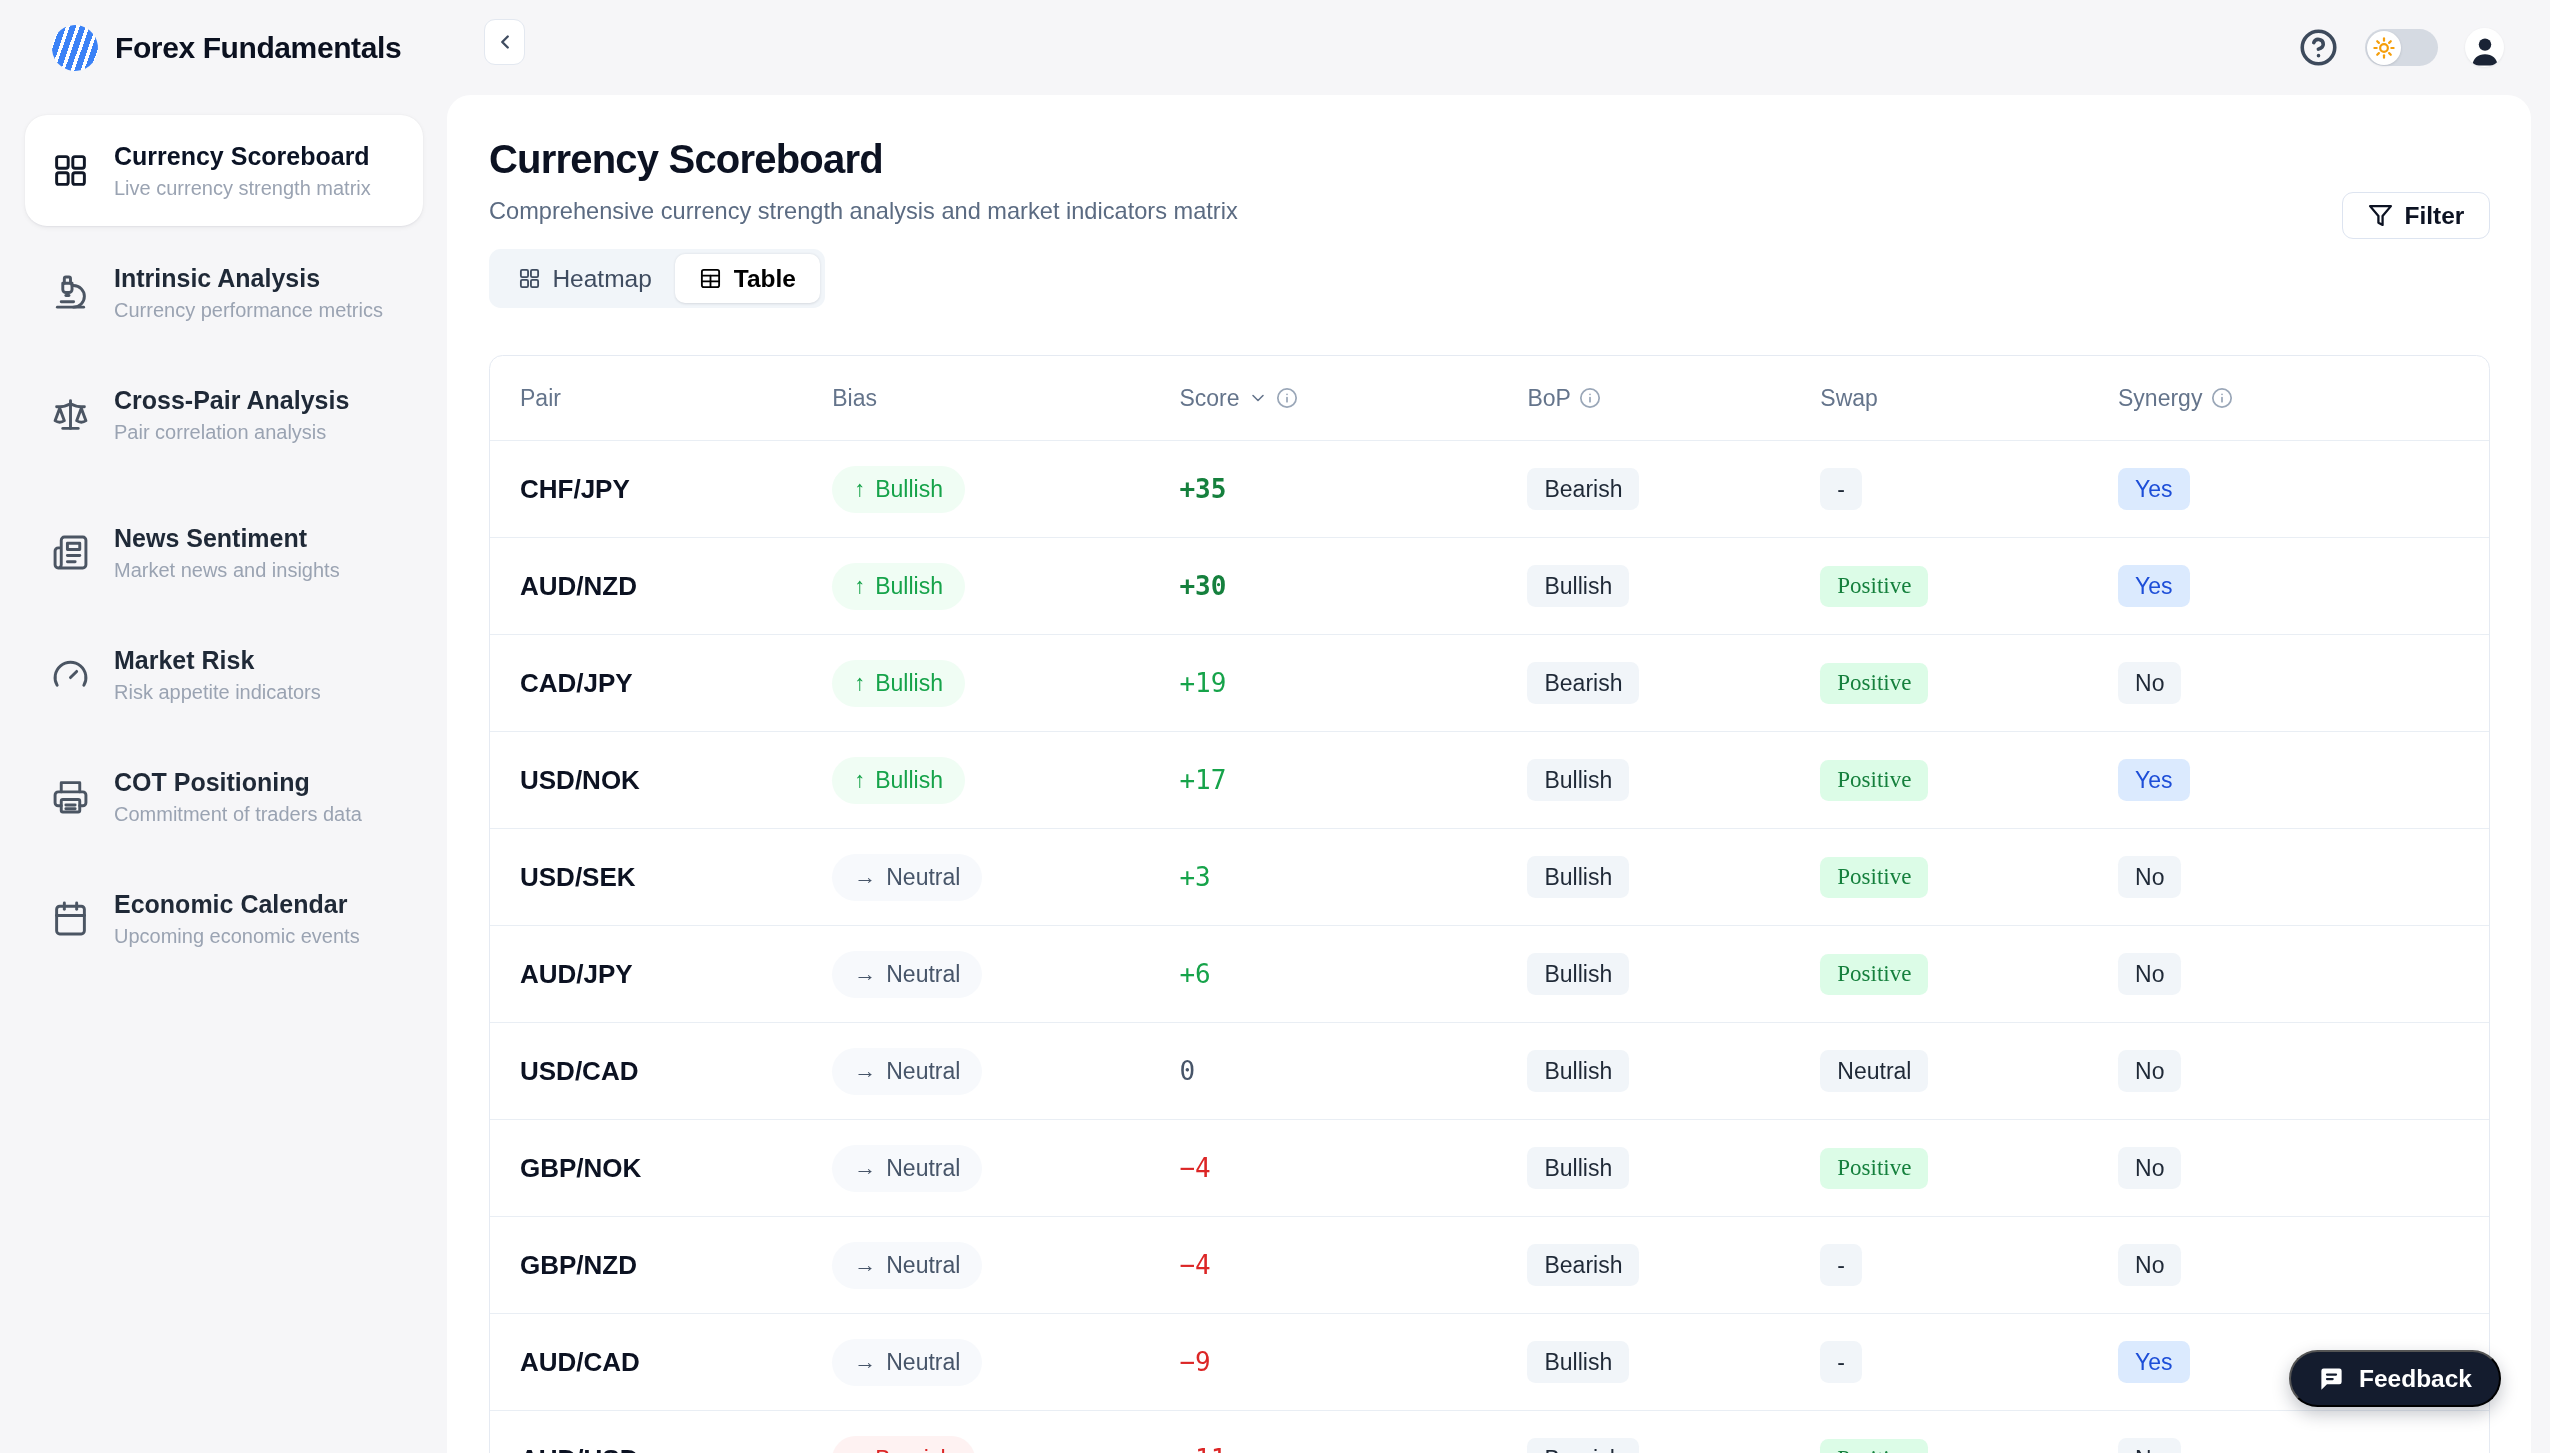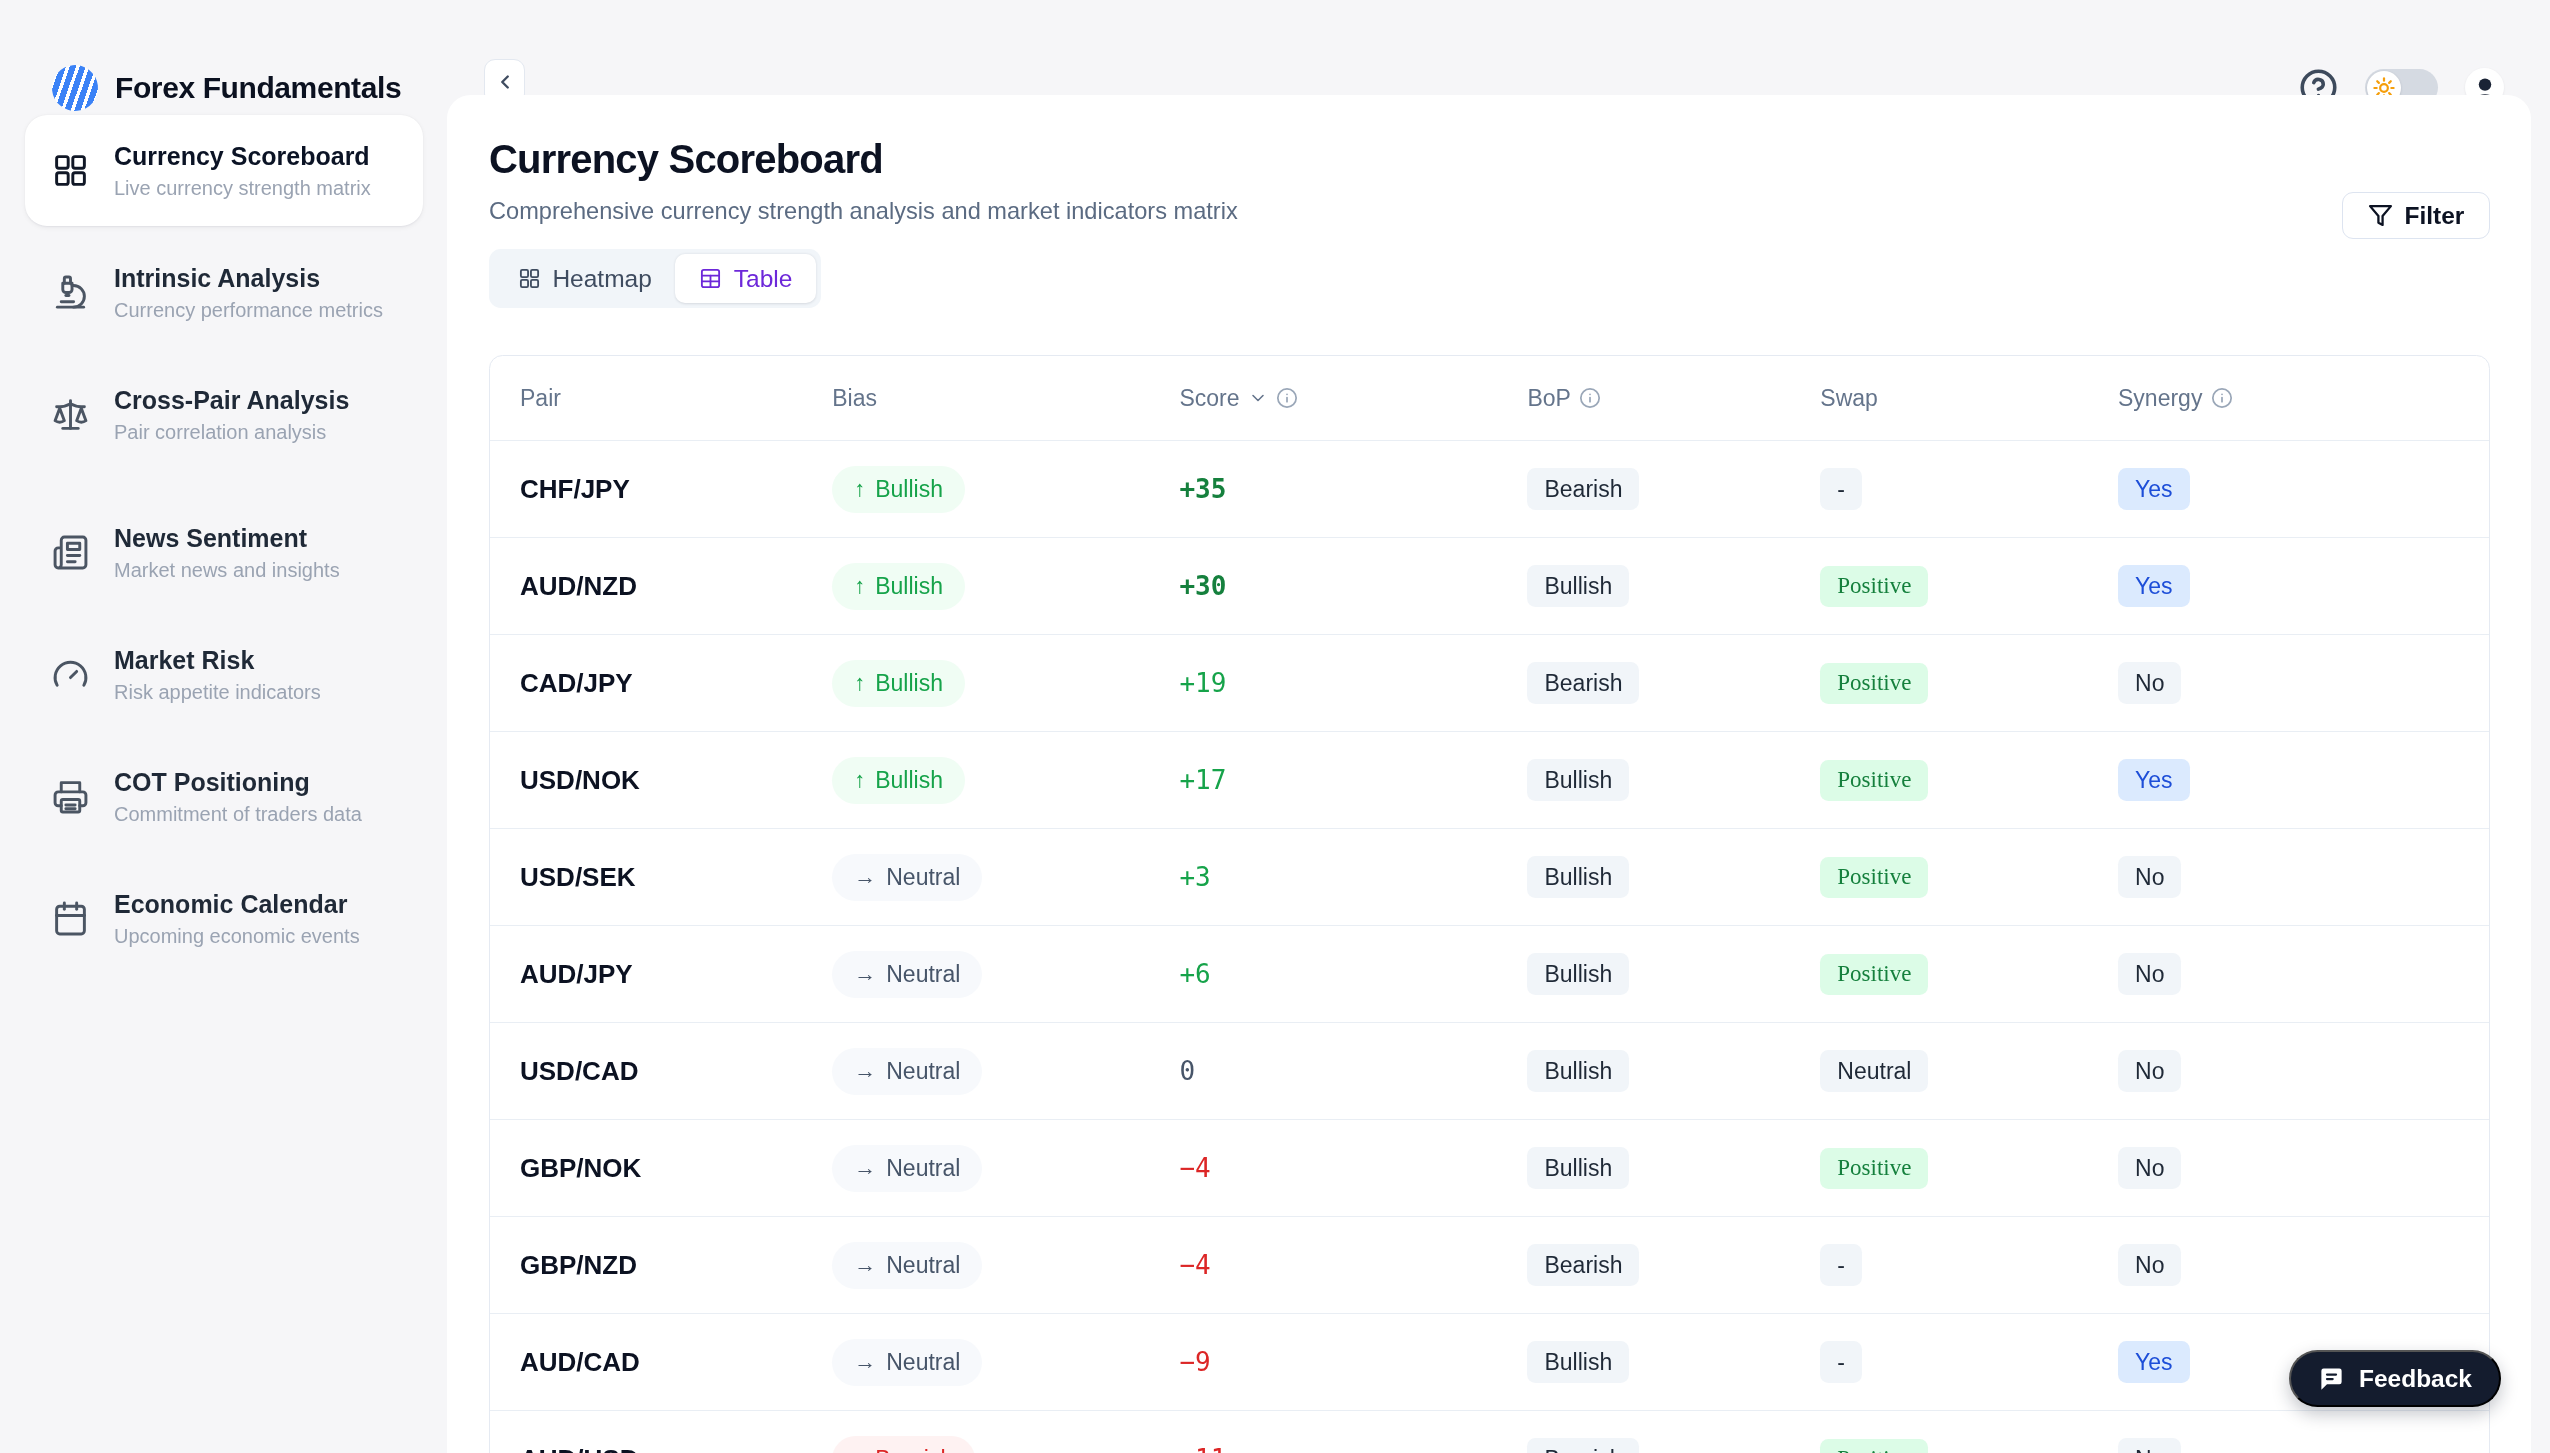--- a/index.html
+++ b/index.html
@@ -2,21 +2,21 @@
 <html style="font-size:13.5px"><head>
 <meta charset="utf-8">
 <style>
   * { margin:0; padding:0; box-sizing:border-box; }
   html,body { width:2550px; height:1453px; overflow:hidden; }
   body {
     font-family:"Liberation Sans","DejaVu Sans",sans-serif;
     background:#f6f6f8; color:#0d1526; position:relative;
   }
   
-  .topbar { position:absolute; top:0; left:0; width:100%; height:95px; display:flex; align-items:center;margin-top:40px; }
+  .topbar { position:absolute; top:0; left:0; width:100%; height:95px; display:flex; align-items:center; }
   .brand { display:flex; align-items:center; gap:17px; padding-left:52px; }
   .logo-mark { width:46px; height:46px; border-radius:50%; flex:0 0 auto;
     background:repeating-linear-gradient(115deg,#3b82f6 0 5.9px,#ffffff 5.9px 9.3px); transform:rotate(-6deg); }
   .brand-name { font-size:30px; font-weight:800; letter-spacing:-0.4px; color:#0b1120; }
   .collapse-btn { position:absolute; left:484px; top:18.6px; width:41px; height:46px;
     background:#fff; border:1.7px solid #e3e8f0; border-radius:11px; display:flex; align-items:center; justify-content:center;
     color:#3f4c60; cursor:pointer; }
   .top-actions { position:absolute; right:46px; top:0; height:95px; display:flex; align-items:center; gap:27px; }
   .help-btn { width:39px; height:39px; color:#3d4a5c; display:flex; align-items:center; justify-content:center; cursor:pointer; }
   .theme-toggle { width:73px; height:37px; border-radius:18.6px; background:#d5dae2; position:relative; cursor:pointer; }
@@ -38,21 +38,21 @@
   .main-card { position:absolute; left:447px; top:95px; right:18.6px; bottom:-34px;
     background:#fff; border-radius:23.6px 23.6px 0 0; padding:41px 41px 0 42px; }
   .page-head { display:flex; justify-content:space-between; align-items:flex-start; }
   .page-title { font-size:40px; font-weight:800; letter-spacing:-0.8px; color:#0c1222; line-height:47px; }
   .page-subtitle { font-size:23.6px; color:#5b6b82; margin-top:13.5px; line-height:29px; }
   .filter-btn { margin-top:56px; height:47px; padding:0 25px; display:flex; align-items:center; gap:11.8px;
     background:#fff; border:1.7px solid #dde4f0; border-radius:11px; font-size:24.5px; font-weight:600; color:#0c1222; cursor:pointer; }
   .view-tabs { display:inline-flex; margin-top:23.6px; background:#f1f5f9; border-radius:11.8px; padding:5px; }
   .view-tab { display:flex; align-items:center; gap:11.8px; padding:0 23.6px; height:49px; border-radius:8.4px;
     font-size:24.5px; font-weight:500; color:#3f4c60; cursor:pointer; }
-  .view-tab.active { background:#fff; color:#6d28d9; font-weight:400; box-shadow:0 0.8px 2.5px rgba(15,23,42,.12);border-radius:10px; }
+  .view-tab.active { background:#fff; color:#000000; font-weight:700; box-shadow:0 0.8px 2.5px rgba(15,23,42,.12);border-radius:10px; }
   
   .score-table { margin-top:47px; border:1.7px solid #e5eaf2; border-radius:13.5px; overflow:hidden; background:#fff; }
   .t-head, .t-row { display:grid; grid-template-columns:16.1% 17.9% 17.95% 15.1% 15.35% 1fr; align-items:center; padding:0 30px; }
   .t-head { height:84px; }
   .t-head .col { font-size:23px; font-weight:500; color:#64748b; display:flex; align-items:center; gap:8.4px;text-align:center; }
   .t-row { height:97px; border-top:1.7px solid #e9eef4; }
   .pair { font-size:26px; font-weight:700; color:#0c1222; }
   .bias-pill { display:inline-flex; align-items:center; gap:10px; padding:10px 22px; border-radius:843px;
     font-size:23px; font-weight:500; width:max-content; }
   .bias-pill .arr { font-size:22px; }

